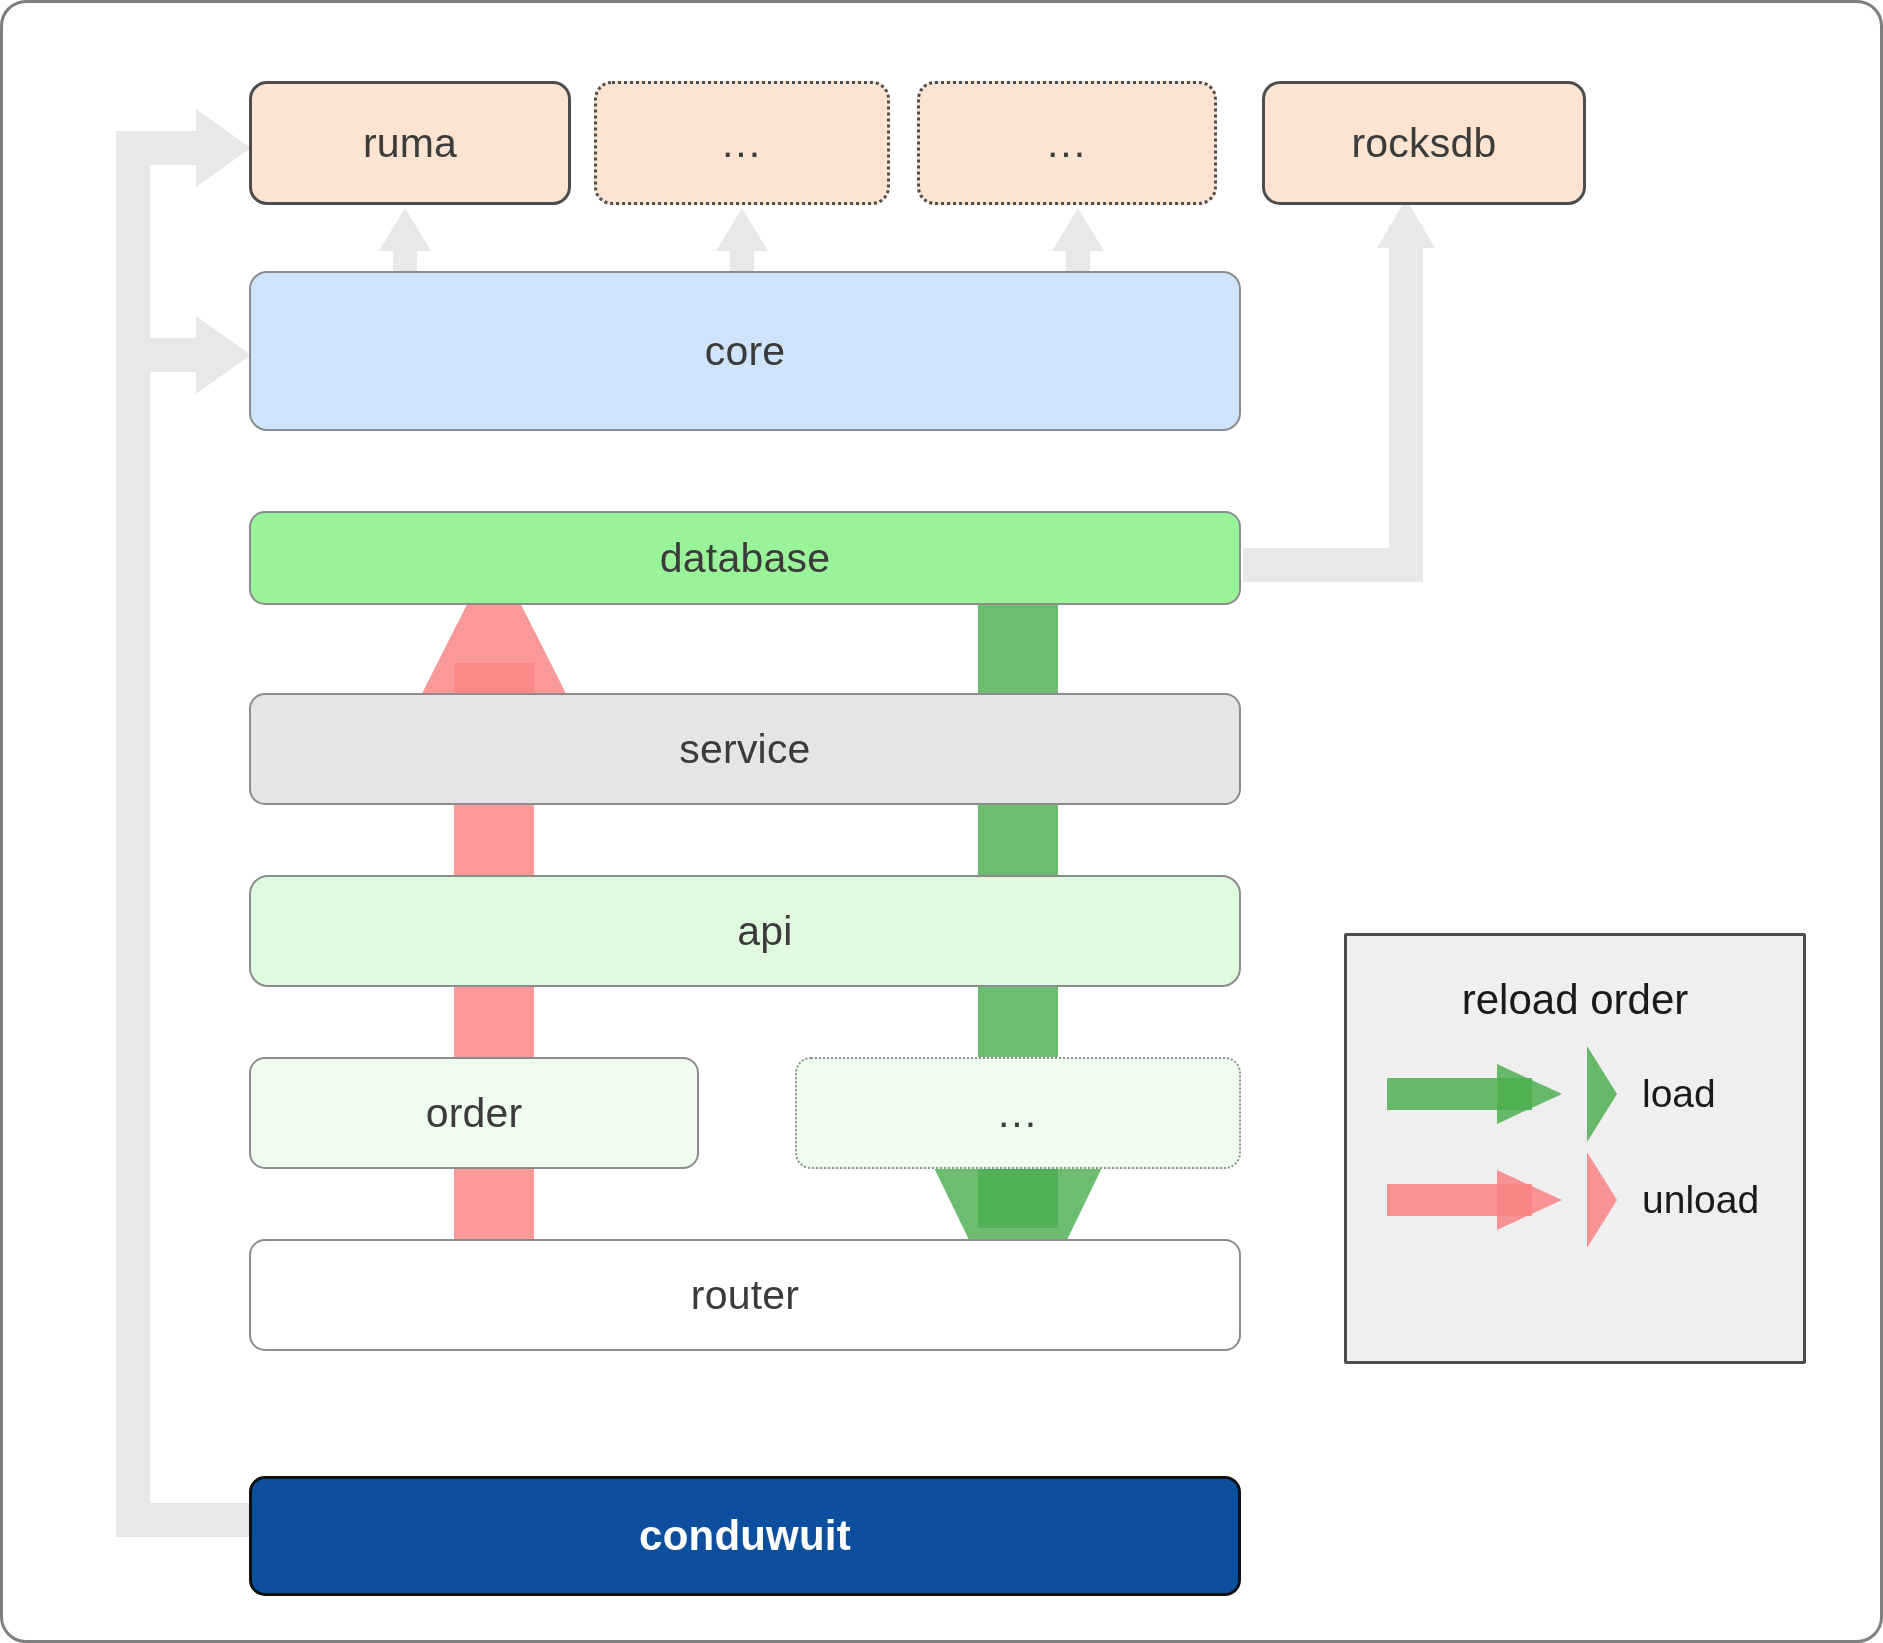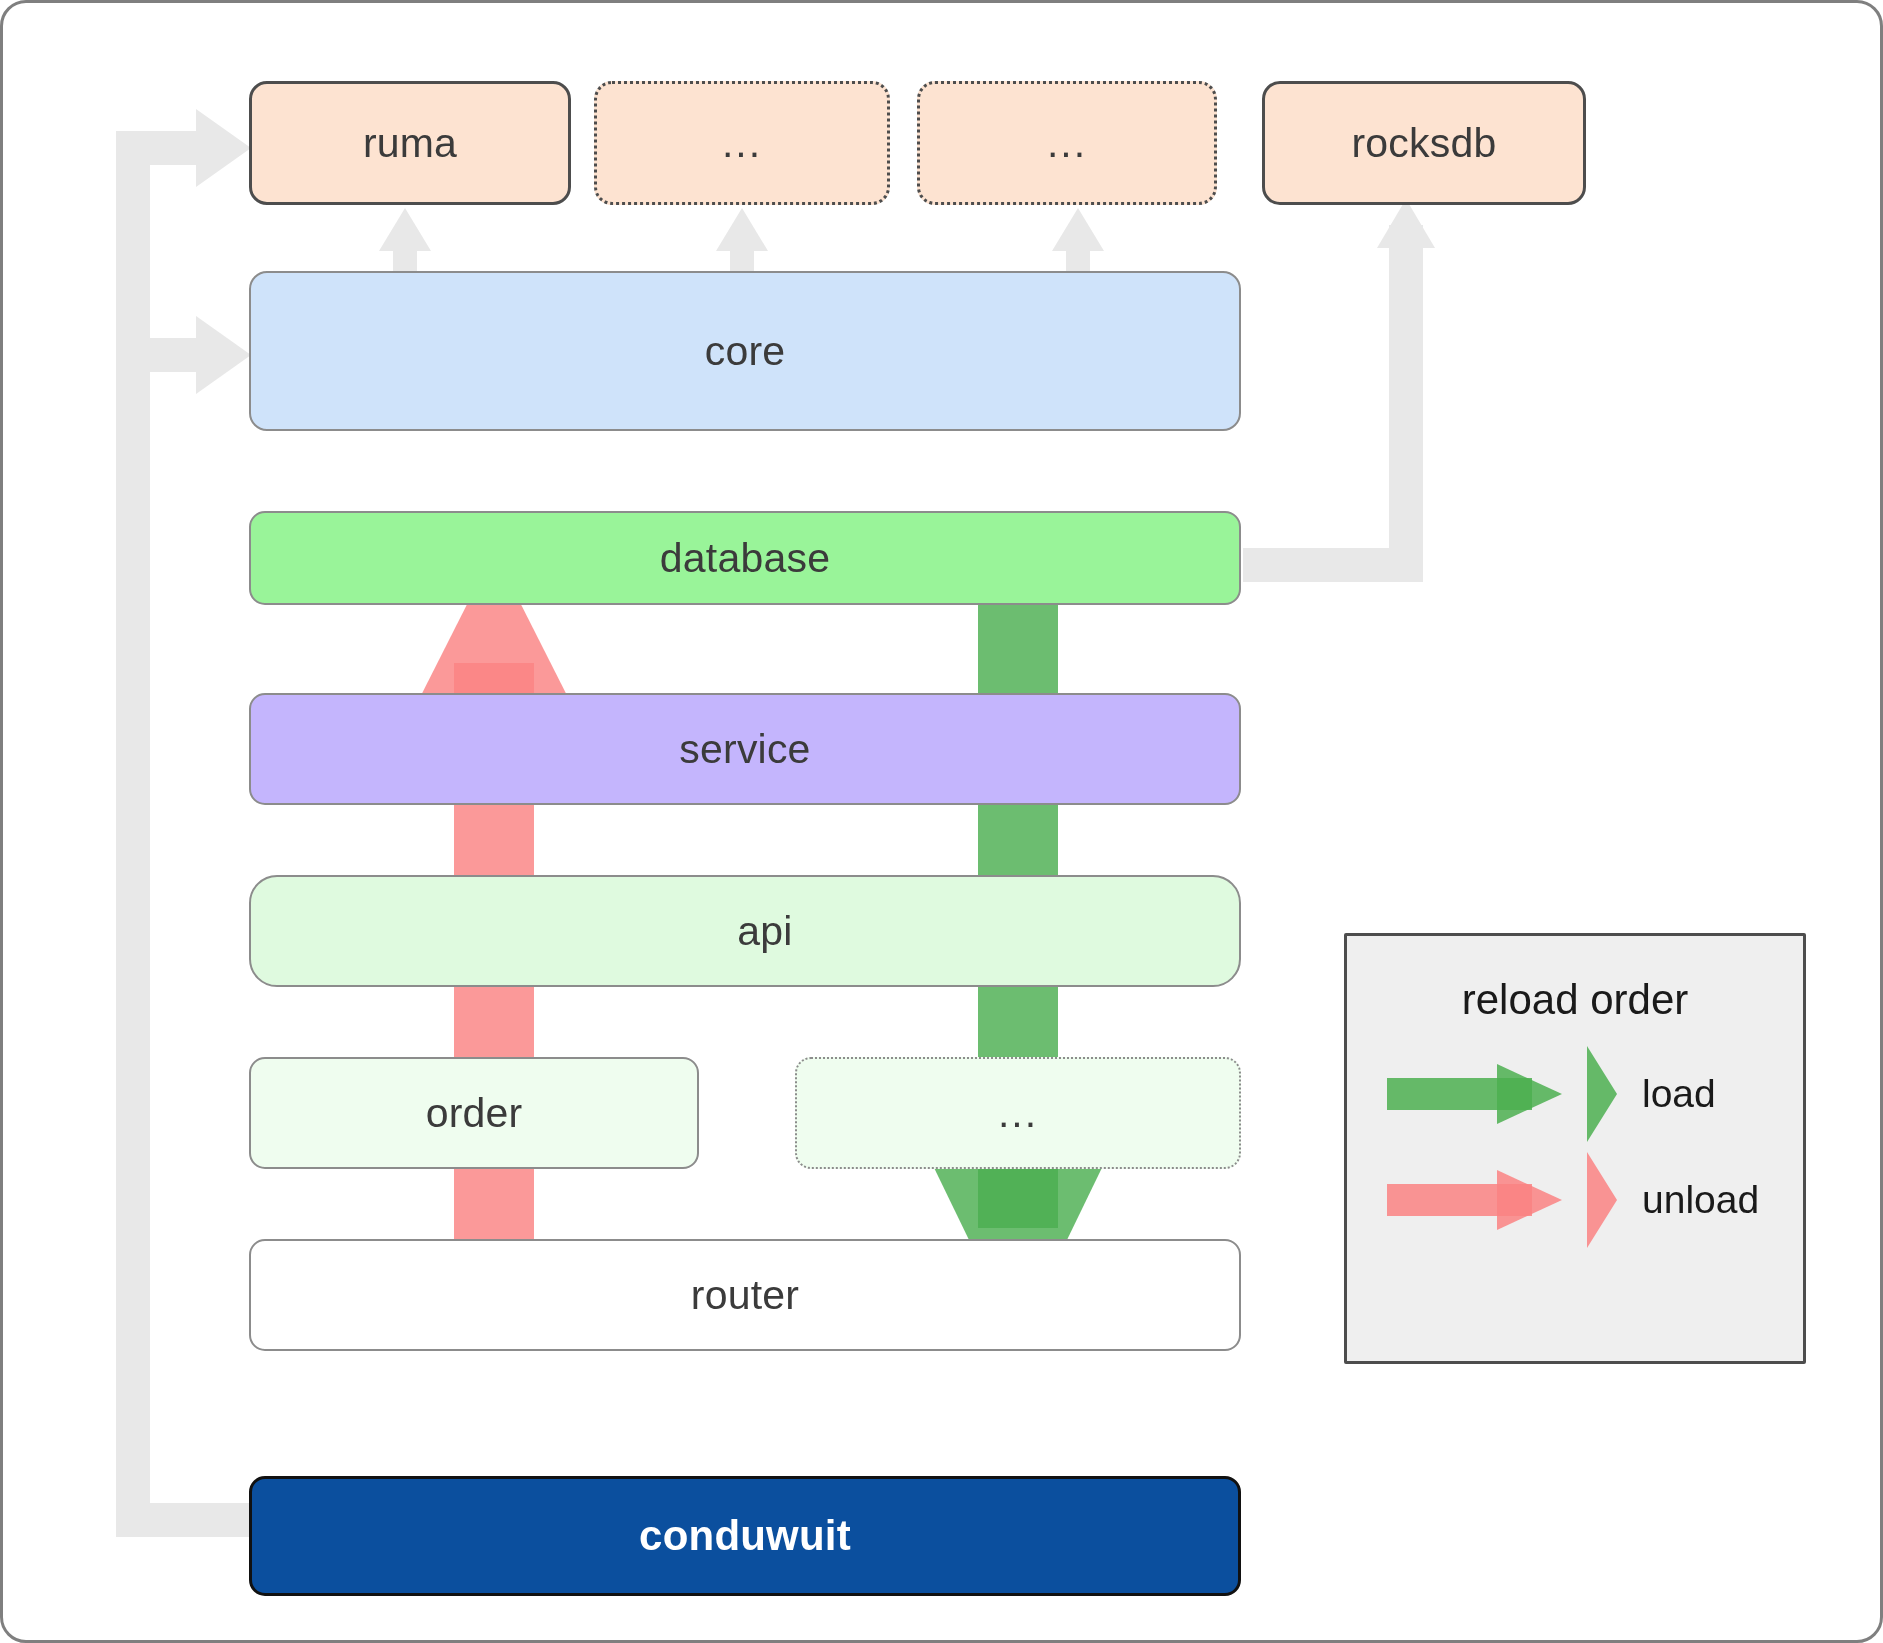--- a/index.html
+++ b/index.html
@@ -51,28 +51,28 @@
     background: #cfe3fa;
     border: 2.5px solid #8c8c8c;
     border-radius: 18px;
   }
   .node.database {
     background: #99f499;
     border: 2.5px solid #8c8c8c;
     border-radius: 16px;
   }
   .node.service {
-    background: #c4b5fd;
+    background: #e5e5e5;
     border: 2.5px solid #8c8c8c;
     border-radius: 16px;
   }
   .node.api {
     background: #dffadf;
     border: 2.5px solid #8c8c8c;
-    border-radius: 28px;
+    border-radius: 19px;
     padding-left: 40px;
   }
   .node.admin {
     background: #effdef;
     border: 2.5px solid #8c8c8c;
     border-radius: 16px;
   }
   .node.admin-dotted {
     background: #effdef;
     border: 2.5px dotted #8c8c8c;

